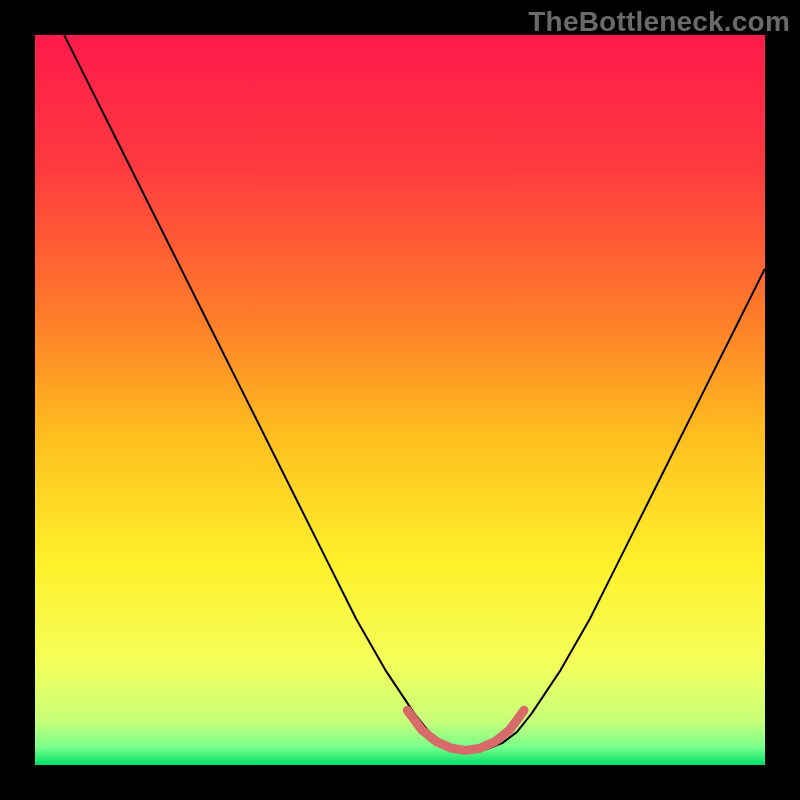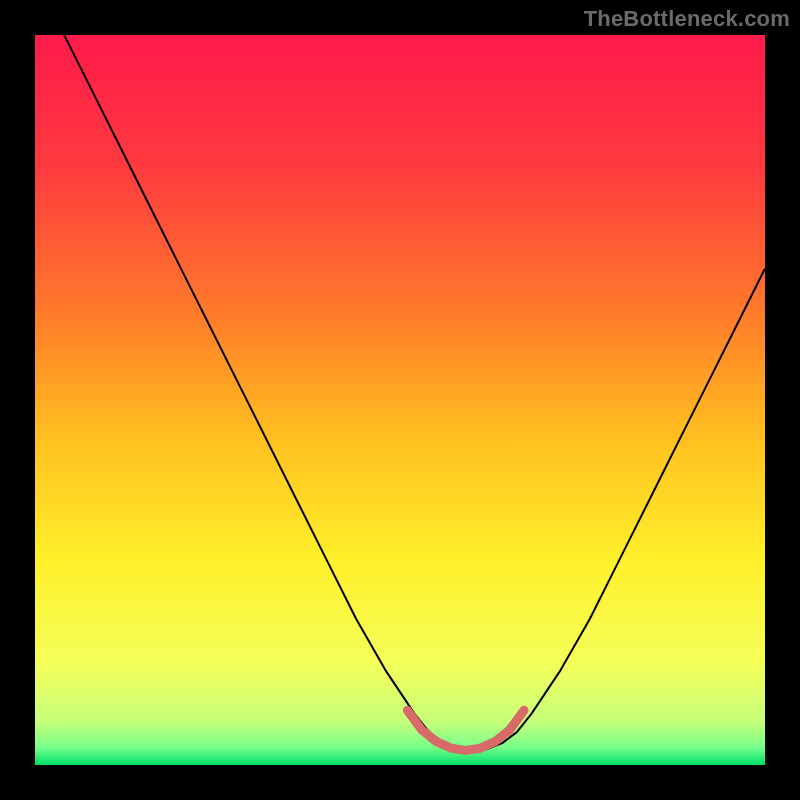--- a/index.html
+++ b/index.html
@@ -23,21 +23,21 @@
     top: 35px;
     width: 730px;
     height: 730px;
     overflow: hidden;
   }
   .watermark {
     position: absolute;
     top: 6px;
     right: 10px;
     color: #6a6a6a;
-    font-size: 22px;
+    font-size: 28px;
     font-weight: 600;
     letter-spacing: 0.2px;
     user-select: none;
   }
   svg { display: block; }
 </style>
 </head>
 <body>
 
 <div class="frame">

